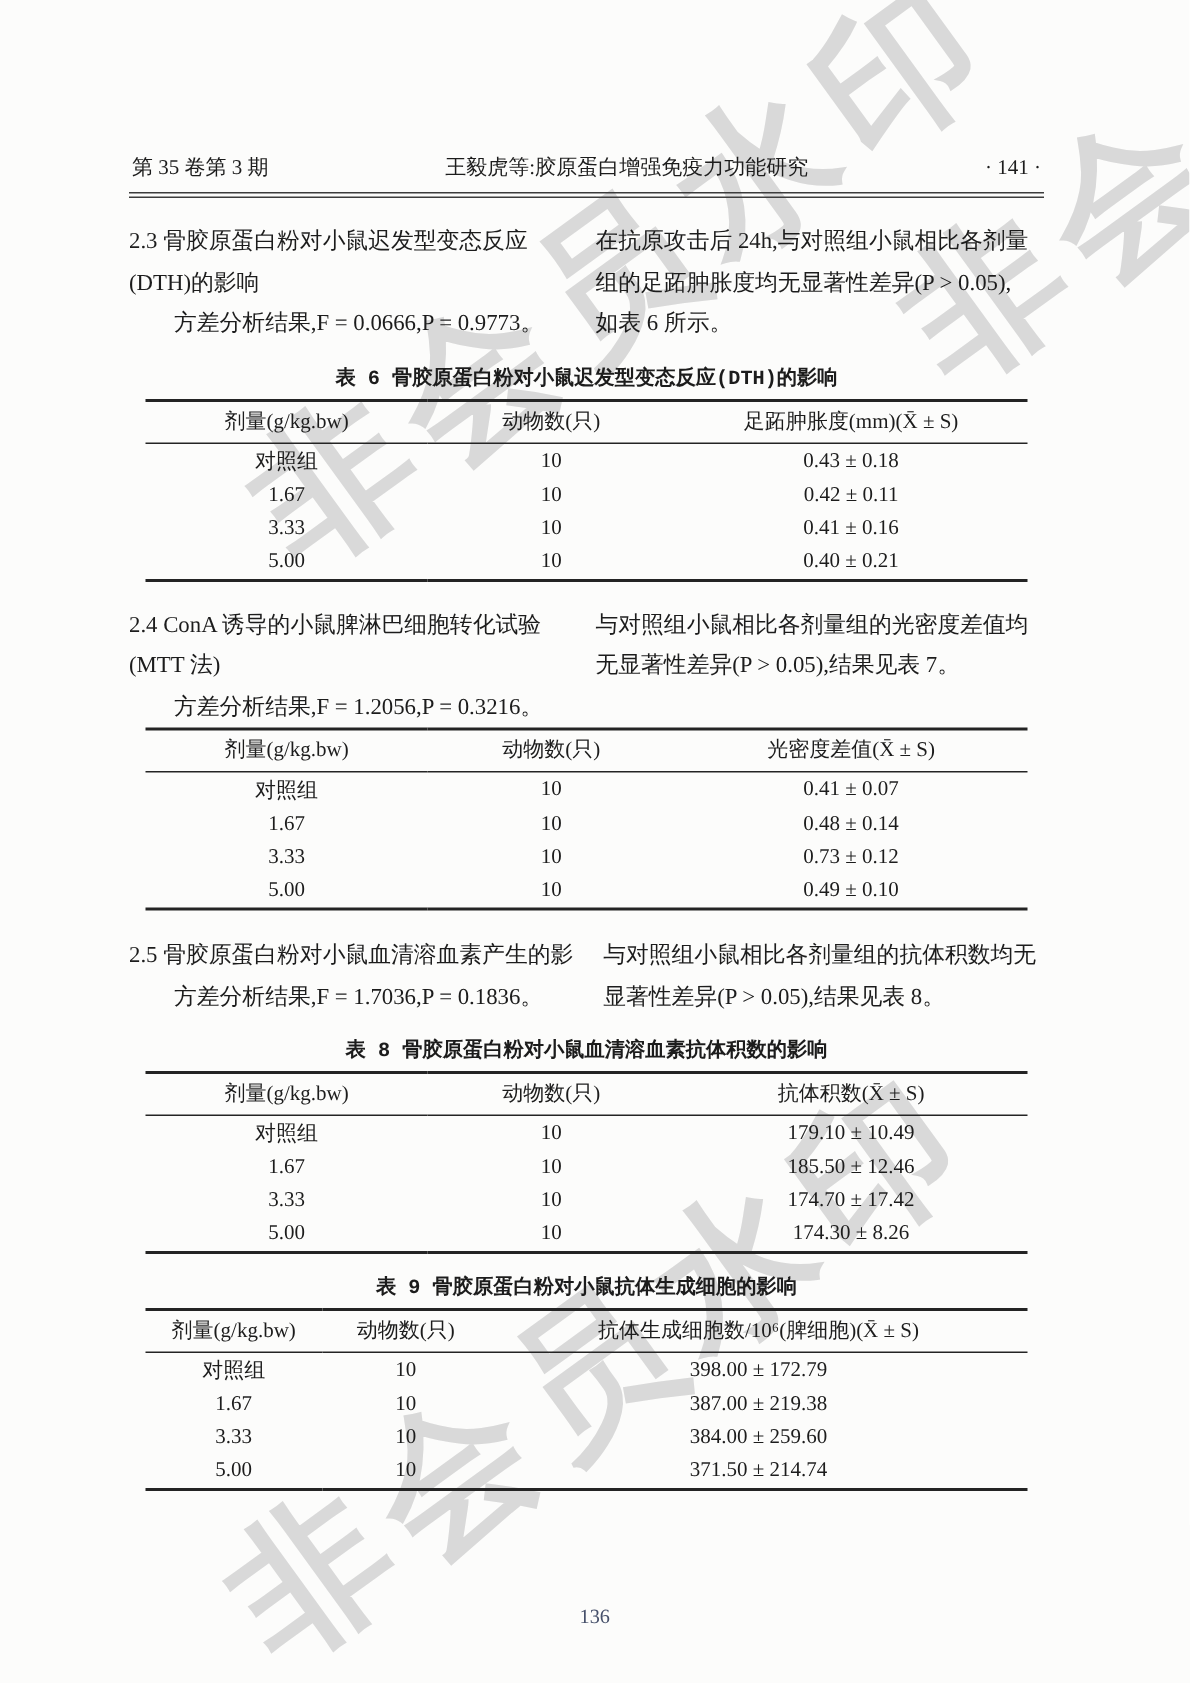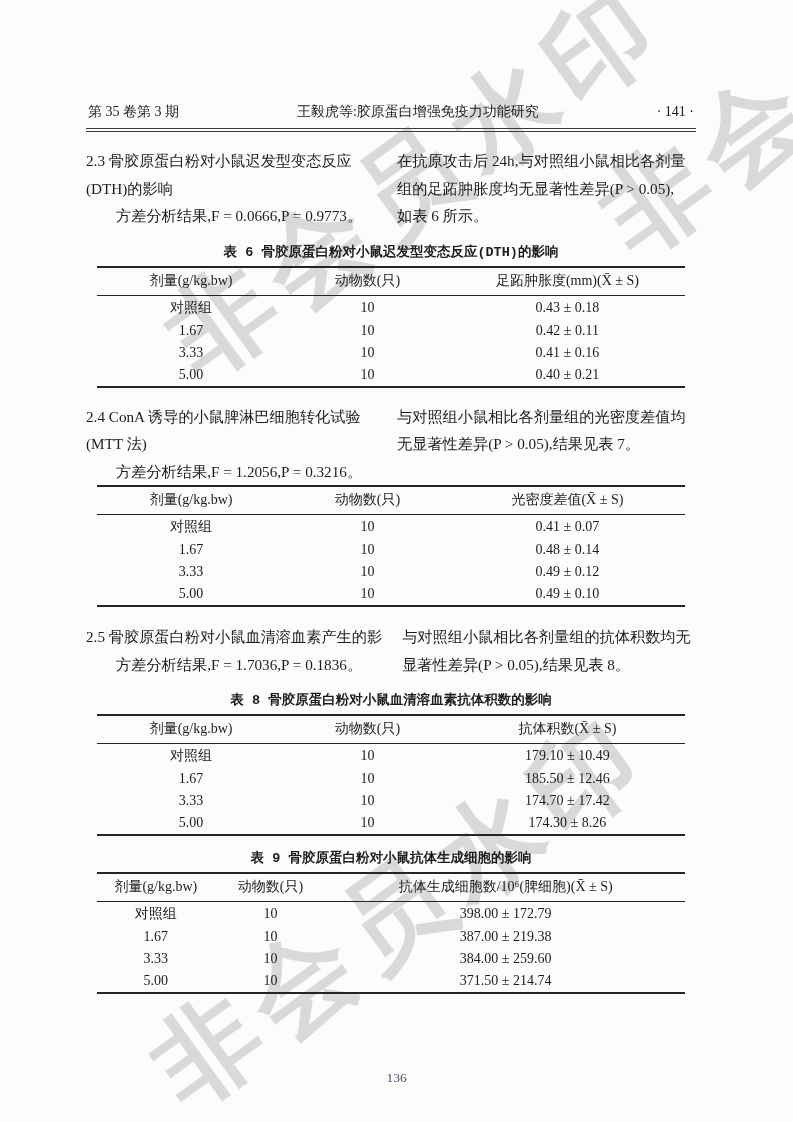--- a/index.html
+++ b/index.html
@@ -197,21 +197,21 @@
             <td>0.41 ± 0.07</td>
           </tr>
           <tr>
             <td>1.67</td>
             <td>10</td>
             <td>0.48 ± 0.14</td>
           </tr>
           <tr>
             <td>3.33</td>
             <td>10</td>
-            <td>0.49 ± 0.12</td>
+            <td>0.73 ± 0.12</td>
           </tr>
           <tr>
             <td>5.00</td>
             <td>10</td>
             <td>0.49 ± 0.10</td>
           </tr>
         </tbody>
     </table>
 
     <div class="two-col sec mt-gap">

